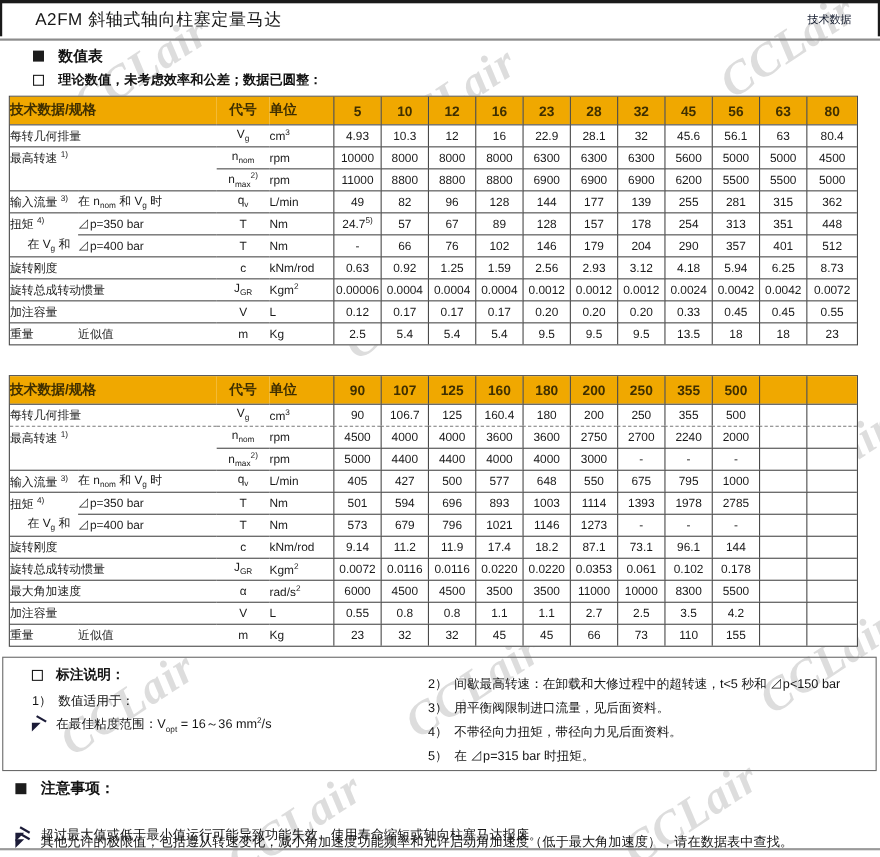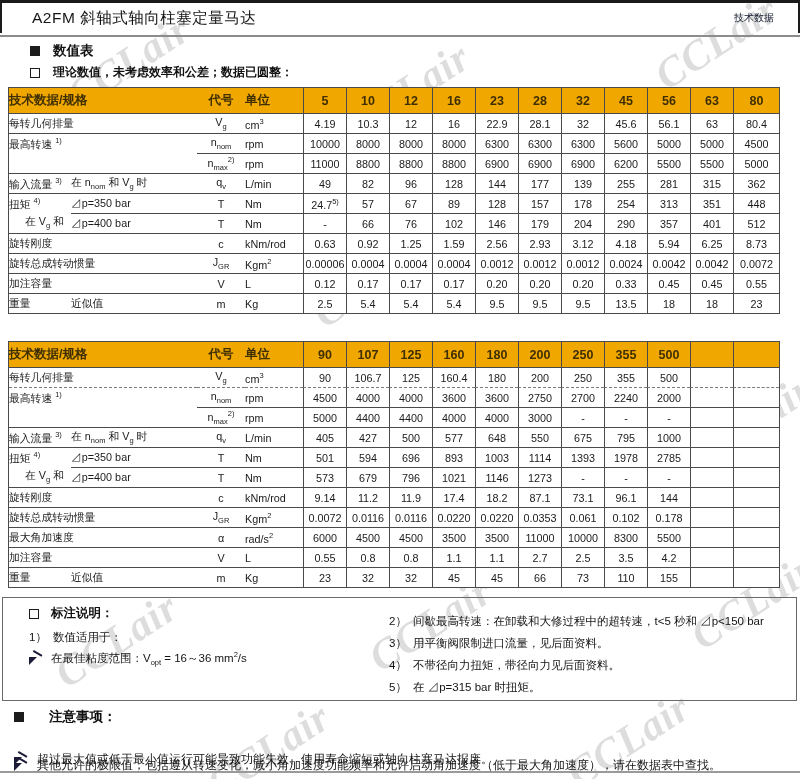--- a/index.html
+++ b/index.html
@@ -53,21 +53,21 @@
   .notes-box{position:absolute;top:597px;left:2px;width:795px;height:104px;border:1px solid #6a6a6a;box-sizing:border-box;}
   .notes-title{position:absolute;left:26px;top:7px;display:flex;align-items:center;gap:12px;}
   .notes-title .t{font-size:12.5px;font-weight:bold;color:#111;}
   .notes-left{position:absolute;left:26px;top:28px;}
   .notes-right{position:absolute;left:386px;top:12px;}
   .note-line{display:flex;align-items:center;height:22px;font-size:11.5px;color:#141414;white-space:nowrap;}
   .note-num{flex:0 0 24px;}
   .note-line .bullet-arrow{margin-right:9px;}
 
   
-  .notice-title{position:absolute;left:14px;top:708px;display:flex;align-items:center;gap:25px;}
+  .notice-title{position:absolute;left:14px;top:708px;display:flex;align-items:center;gap:13px;}
   .notice-item{position:absolute;left:14px;display:flex;align-items:center;gap:10px;font-size:12px;color:#141414;white-space:nowrap;}
 
   
   .bullet-arrow{position:relative;width:13px;height:11px;display:inline-block;flex:0 0 13px;}
   .bullet-arrow .tail{position:absolute;right:0;top:1.5px;width:10px;height:1.8px;background:#1c1c38;transform:rotate(30deg);transform-origin:100% 50%;}
   .bullet-arrow .head{position:absolute;left:0;top:3px;width:0;height:0;border-top:8px solid #1c1c38;border-right:8px solid transparent;}
 
   
   .wm{position:absolute;font-size:42px;font-weight:bold;font-style:italic;color:var(--watermark);opacity:.33;
       transform:rotate(-33deg);pointer-events:none;letter-spacing:1px;font-family:"Liberation Serif", serif;}
@@ -144,21 +144,21 @@
             <th class="h-val val">56</th>
             <th class="h-val val">63</th>
             <th class="h-val val">80</th>
           </tr>
         </thead>
         <tbody>
           <tr>
             <td class="lbl" colspan="2">每转几何排量</td>
             <td class="sym">V<sub>g</sub></td>
             <td class="unit">cm<sup>3</sup></td>
-            <td class="val">4.19</td>
+            <td class="val">4.93</td>
             <td class="val">10.3</td>
             <td class="val">12</td>
             <td class="val">16</td>
             <td class="val">22.9</td>
             <td class="val">28.1</td>
             <td class="val">32</td>
             <td class="val">45.6</td>
             <td class="val">56.1</td>
             <td class="val">63</td>
             <td class="val">80.4</td>

